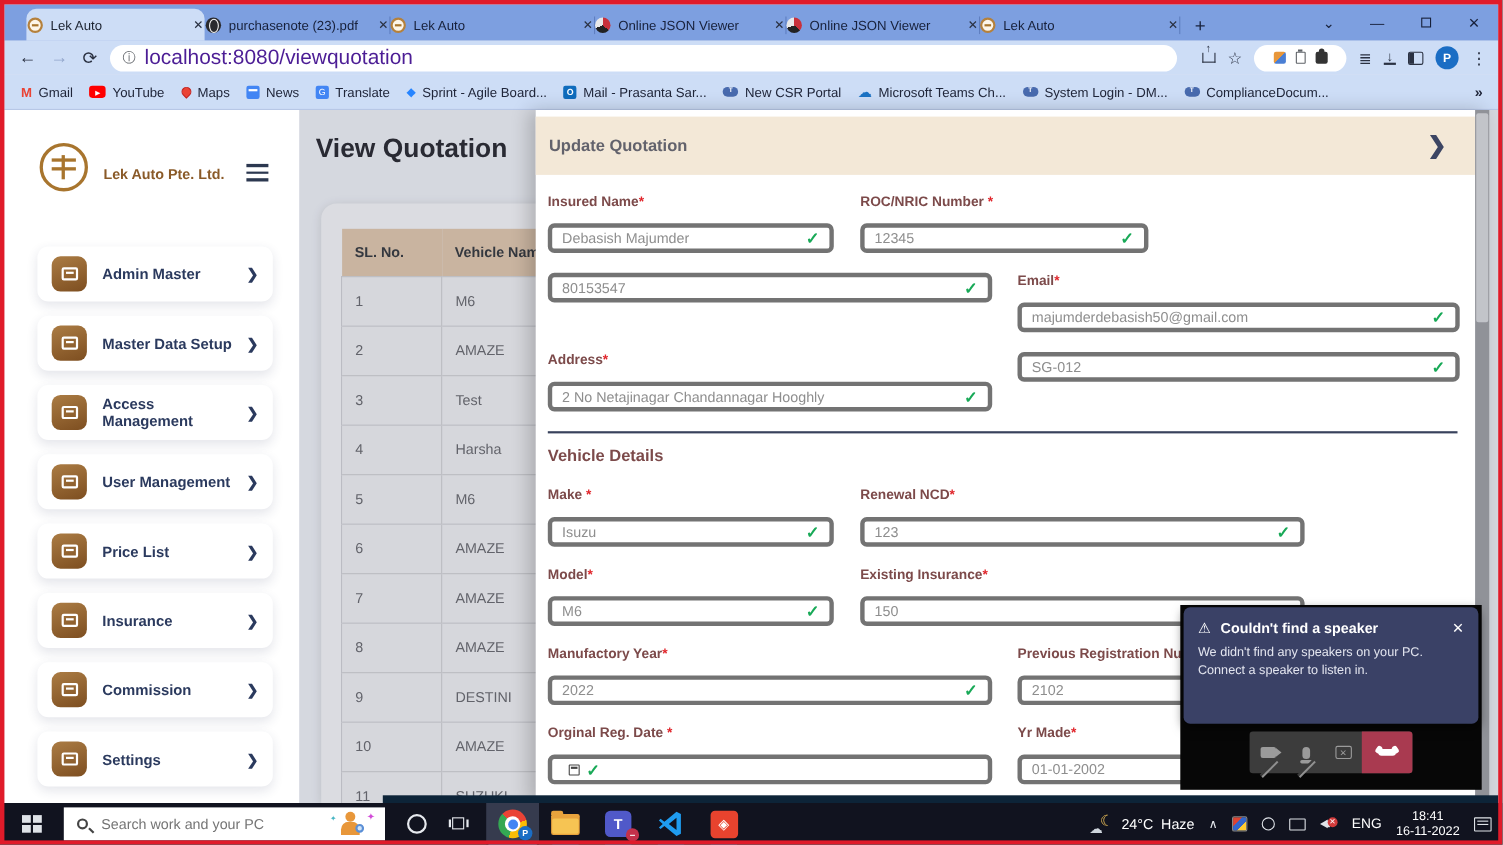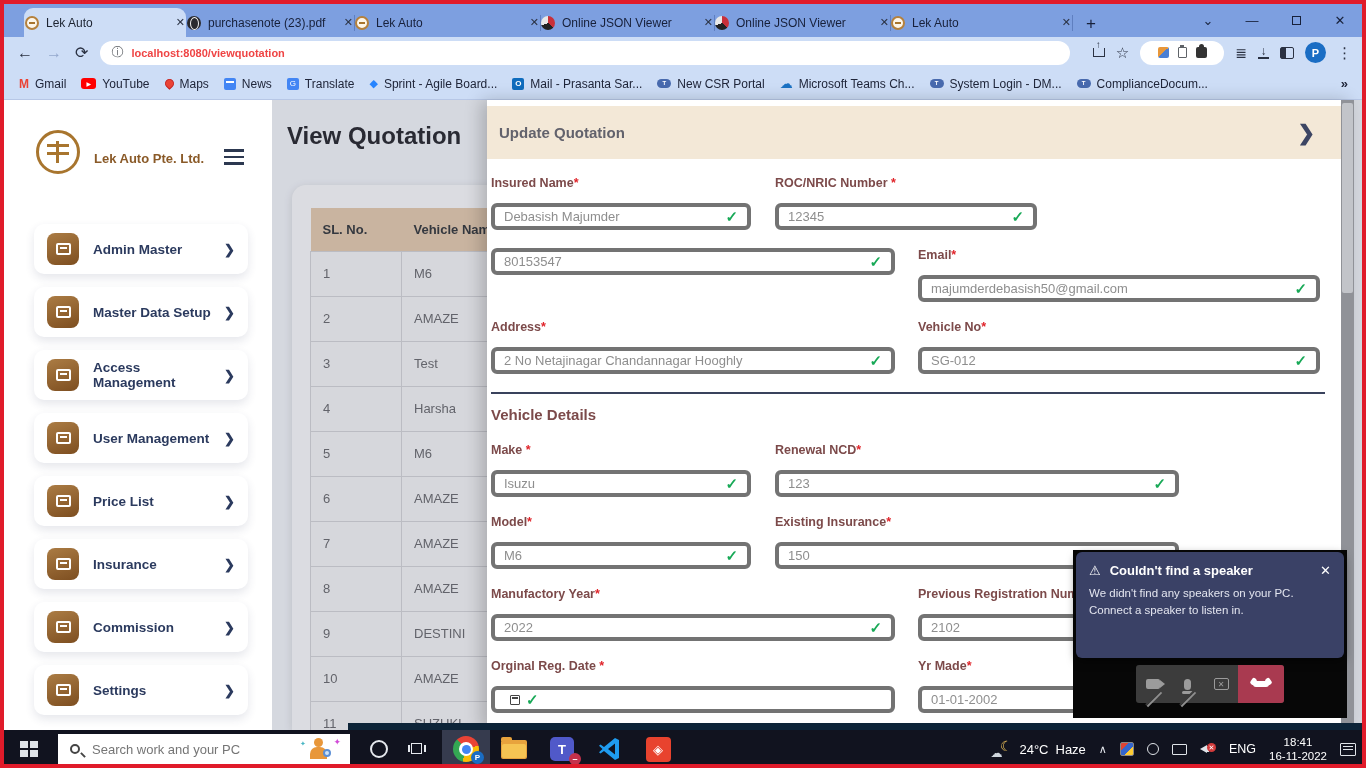--- a/index.html
+++ b/index.html
@@ -23,21 +23,21 @@
   .newtab { width:26px; height:26px; margin-left:6px; font-size:17px; color:#17203a; display:flex; align-items:center; justify-content:center; }
   .win-controls { margin-left:auto; display:flex; align-items:center; height:100%; }
   .win-controls>div { width:44px; text-align:center; font-size:13px; color:#17203a; }
   .wc-max span { display:inline-block; width:9px; height:9px; border:1.5px solid #17203a; }
 
   .toolbar { position:absolute; left:4px; top:37px; right:4px; height:31px; background:#cdddf6; display:flex; align-items:center; z-index:2; }
   .nav-ic { font-size:16px; color:#2a3142; margin-left:13px; }
   .nav-ic.dim { color:#93a7cc; }
   .urlbar { flex:1; height:24px; background:#fff; border-radius:13px; margin:0 12px; display:flex; align-items:center; padding:0 11px; }
   .urlbar .info { font-size:12px; color:#5f6368; margin-right:8px; }
-  .urlbar .url { font-size:11px; color:#ef4444;font-weight:bold; }
+  .urlbar .url { font-size:19px; color:#4c1d95; }
   .tb-right { display:flex; align-items:center; margin-right:10px; }
   .tb-right>* { margin-left:11px; }
   .share-ic { position:relative; width:12px; height:9px; border:1.5px solid #2a3142; border-top:none; }
   .share-ic::after { content:"↑"; position:absolute; left:2px; top:-9px; font-size:10px; color:#2a3142; }
   .star-ic { font-size:15px; color:#2a3142; }
   .ext-pill { width:84px; height:24px; background:#ffffff; border-radius:13px; display:flex; align-items:center; justify-content:center; gap:9px; }
   .shot-ic { width:11px; height:11px; border-radius:2px; background:linear-gradient(135deg,#e8973a 50%,#4a7fd4 50%); }
   .clip-ic { width:9px; height:11px; border:1.5px solid #5f6368; border-radius:1px; position:relative; }
   .clip-ic::after { content:""; position:absolute; top:-3px; left:1px; width:4px; height:2px; background:#5f6368; }
   .puzzle-ic { width:11px; height:11px; background:#333; border-radius:2px; position:relative; }
@@ -91,21 +91,21 @@
   .vtable th { background:#d8c0a8; color:#33363c; text-align:left; font-weight:bold; height:43px; padding-left:12px; }
   .vtable td { height:45px; padding-left:12px; color:#66666c; border-top:1px solid #c9c9ce; border-right:1px solid #c9c9ce; border-left:1px solid #c9c9ce; background:#e7e7ea; }
   .vtable th:first-child, .vtable td:first-child { width:91px; }
   .content-dim { position:absolute; inset:0; background:rgba(70,75,95,.10); }
 
   
   .drawer { position:absolute; left:487px; top:100px; width:867px; height:630px; background:#fff; z-index:5; box-shadow:-6px 0 16px rgba(0,0,0,.2); }
   .drawer-header { position:absolute; left:0; right:13px; top:6px; height:53px; background:#f3e8d7; display:flex; align-items:center; padding:0 26px 0 12px; }
   .drawer-title { font-size:15px; font-weight:bold; color:#62626c; }
   .drawer-chev { margin-left:auto; font-size:21px; color:#3c4563; font-weight:bold; }
-  .drawer-body { position:absolute; left:0; right:13px; top:53px; bottom:0; padding:23px 14px 0 4px; overflow:hidden; }
+  .drawer-body { position:absolute; left:0; right:13px; top:53px; bottom:0; padding:23px 14px 0 11px; overflow:hidden; }
   .frow { display:flex; margin-bottom:18px; }
   .fld { display:flex; flex-direction:column; }
   .flabel { font-size:12.5px; font-weight:bold; color:#7c4a4a; margin-bottom:13px; height:14px; white-space:nowrap; }
   .req { color:#e0242a; }
   .fbox { height:27px; border:4px solid #737373; border-radius:6px; background:#fff; display:flex; align-items:center; padding:0 9px; }
   .fbox input { border:none; outline:none; flex:1; font-size:13px; color:#8e8e8e; font-family:"Liberation Sans", sans-serif; background:transparent; min-width:0; }
   .check { color:#18a957; font-weight:bold; font-size:15px; margin-left:6px; }
   .cal-ic { width:10px; height:10px; border:1.5px solid #444; border-radius:1px; position:relative; margin-left:6px; }
   .cal-ic::after { content:""; position:absolute; top:1px; left:1px; right:1px; height:2px; background:#444; }
   .divider { height:2px; background:#39425c; margin:4px 2px 0 0; }
@@ -494,21 +494,20 @@
 
       <div class="frow">
         <div class="fld" style="width:404px">
           <div class="flabel"><span>Address</span><span class="req">*</span></div>
           <div class="fbox">
               <input readonly="" value="2 No Netajinagar Chandannagar Hooghly" style="">
               <span class="check">✓</span>
             </div>
         </div>
         <div class="fld" style="width:402px; margin-left:23px">
-          <div class="flabel"><span>Vehicle No</span><span class="req">*</span></div>
           <div class="fbox">
               <input readonly="" value="SG-012" style="">
               <span class="check">✓</span>
             </div>
         </div>
       </div>
 
       <div class="divider"></div>
       <div class="sec-title">Vehicle Details</div>
 

